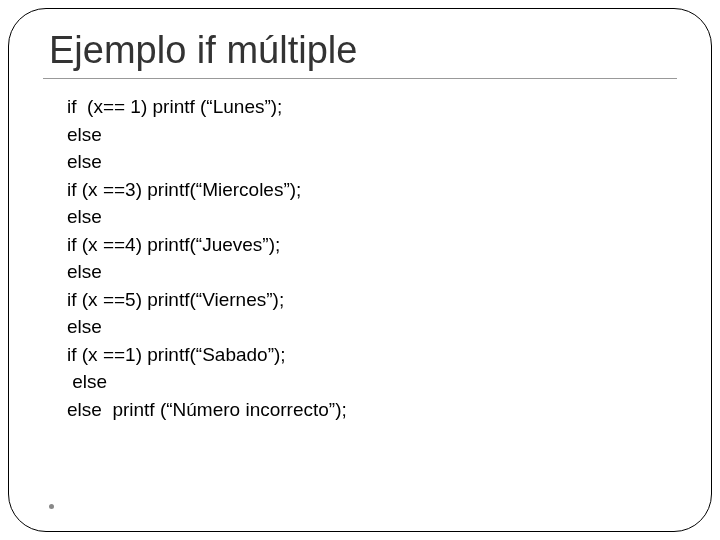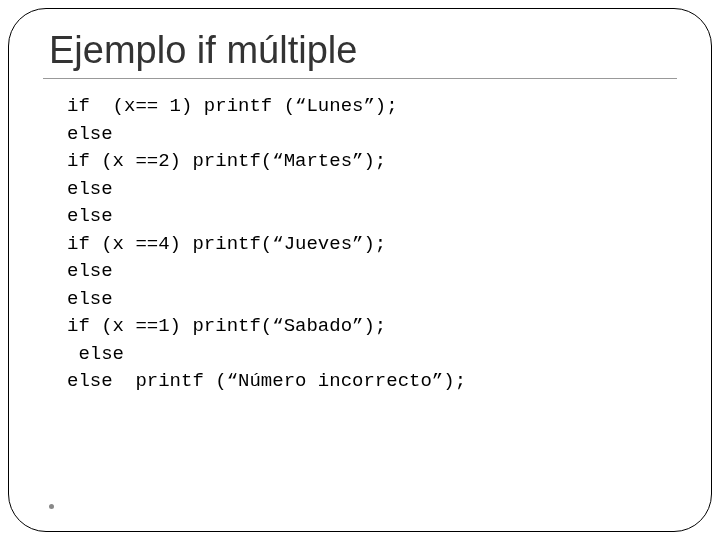--- a/index.html
+++ b/index.html
@@ -35,21 +35,21 @@
       border-bottom: 1px solid #999;
       margin-bottom: 14px;
       margin-left: 4px;
       margin-right: 4px;
     }
     .code-block {
       margin-left: 28px;
       font-size: 19px;
       line-height: 1.45;
       color: #000;
-      font-family: Liberation Mono, monospace;
+      font-family: Liberation Sans, sans-serif;
     }
     .code-line {
       white-space: pre;
     }
     .footer-dot {
       position: absolute;
       bottom: 22px;
       left: 40px;
       width: 5px;
       height: 5px;
@@ -59,24 +59,25 @@
   </style>
 </head>
 <body>
 
 <div class="slide-frame">
   <h1 class="slide-title">Ejemplo if múltiple</h1>
   <div class="title-underline"></div>
   <div class="code-block">
     <div class="code-line">if  (x== 1) printf (“Lunes”);</div>
     <div class="code-line">else</div>
-    <div class="code-line">if (x ==2) printf(“Martes”);</div>
     <div class="code-line">else</div>
+    <div class="code-line">if (x ==3) printf(“Miercoles”);</div>
     <div class="code-line">else</div>
     <div class="code-line">if (x ==4) printf(“Jueves”);</div>
     <div class="code-line">else</div>
+    <div class="code-line">if (x ==5) printf(“Viernes”);</div>
     <div class="code-line">else</div>
     <div class="code-line">if (x ==1) printf(“Sabado”);</div>
     <div class="code-line"> else</div>
     <div class="code-line">else  printf (“Número incorrecto”);</div>
   </div>
   <div class="footer-dot"></div>
 </div>
 
 </body></html>

